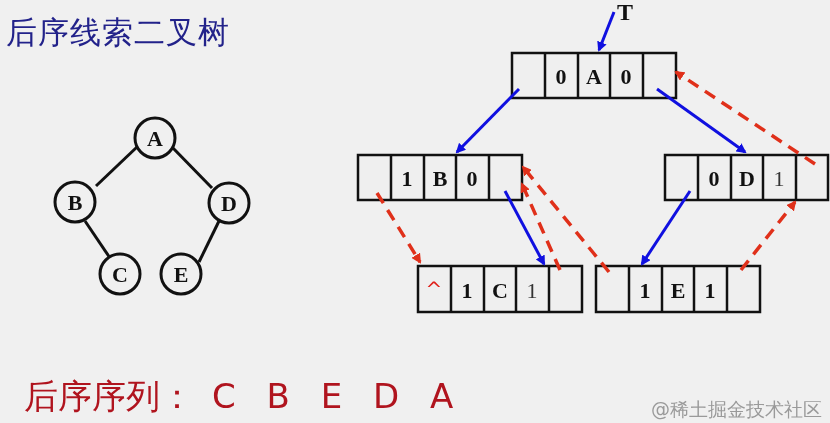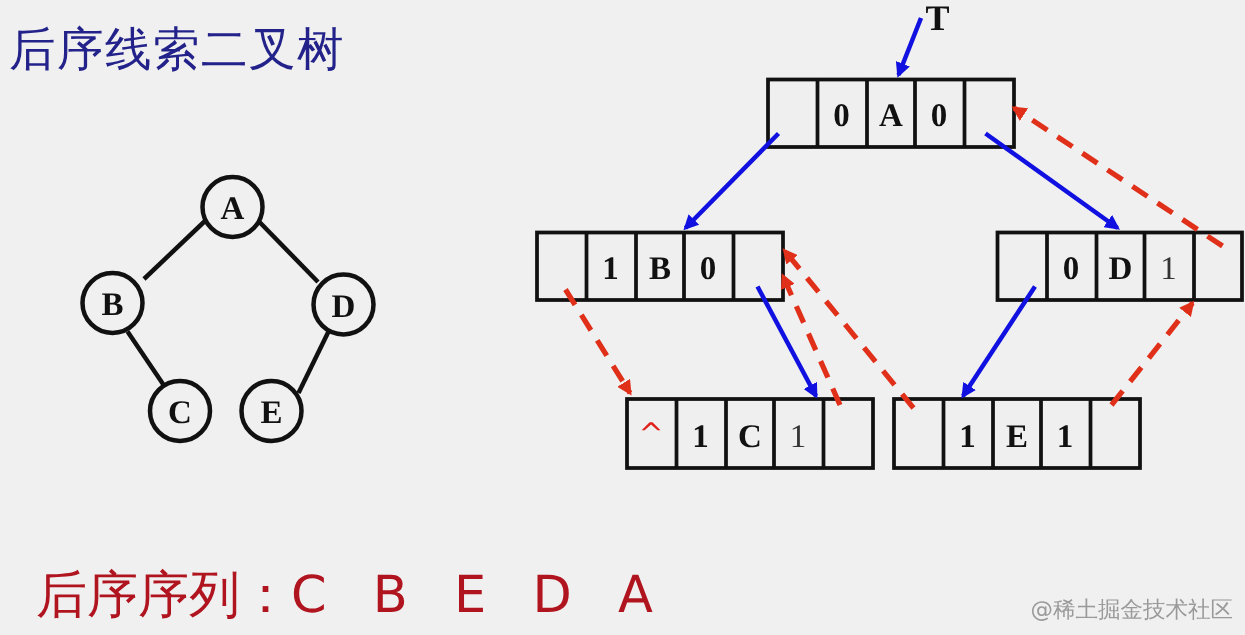--- a/index.html
+++ b/index.html
@@ -11,24 +11,24 @@
   .title {
     position: absolute; left: 6px; top: 12px;
     font-size: 31px; color: #22228a; letter-spacing: 1px;
     font-family: "DejaVu Sans", sans-serif;
   }
   .sequence {
     position: absolute; left: 24px; top: 374px;
     font-size: 34px; color: #b0141e;
     font-family: "DejaVu Sans", sans-serif;
   }
-  .sequence .seq-val { letter-spacing: 10px; }
+  .sequence .seq-val { letter-spacing: 10px; margin-left: 18px; }
   .watermark {
     position: absolute; right: 8px; top: 397px;
-    font-size: 15px; color: #9a9a9a;
+    font-size: 19px; color: #9a9a9a;
     font-family: "DejaVu Sans", sans-serif;
   }
   svg.canvas { position: absolute; left: 0; top: 0; }
   .tree-node circle { fill: #f0f0f0; stroke: #111; stroke-width: 3; }
   .tree-node text { font-family: "Liberation Serif", serif; font-weight: bold; font-size: 22px; fill: #111; }
   .node-box rect { fill: #efefef; stroke: #111; stroke-width: 2.5; }
   .node-box line { stroke: #111; stroke-width: 2.5; }
   .cell-text { font-family: "Liberation Serif", serif; font-weight: bold; font-size: 22px; fill: #111; }
   .cell-text.light { font-weight: normal; fill: #333; }
   .cell-text.caret { fill: #e0201a; font-weight: normal; font-family: "DejaVu Sans", sans-serif; font-size: 20px; }

